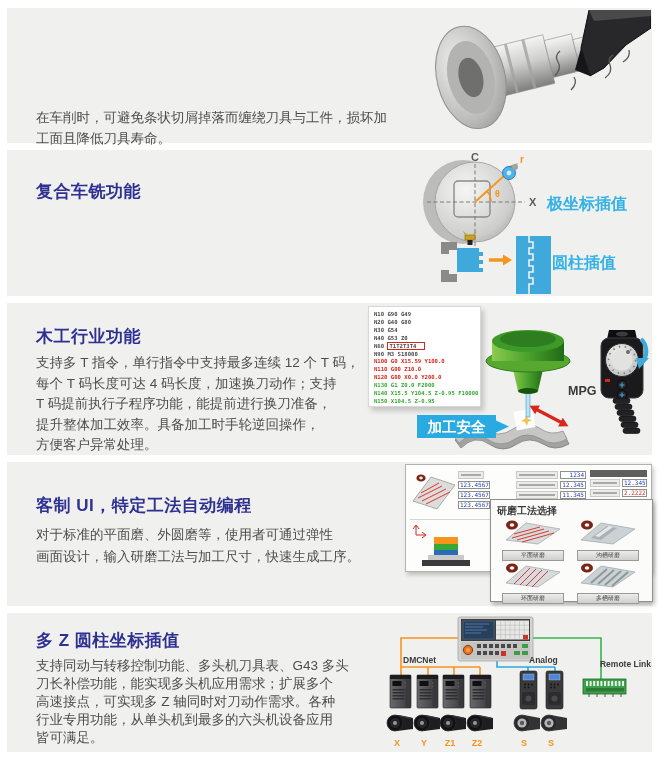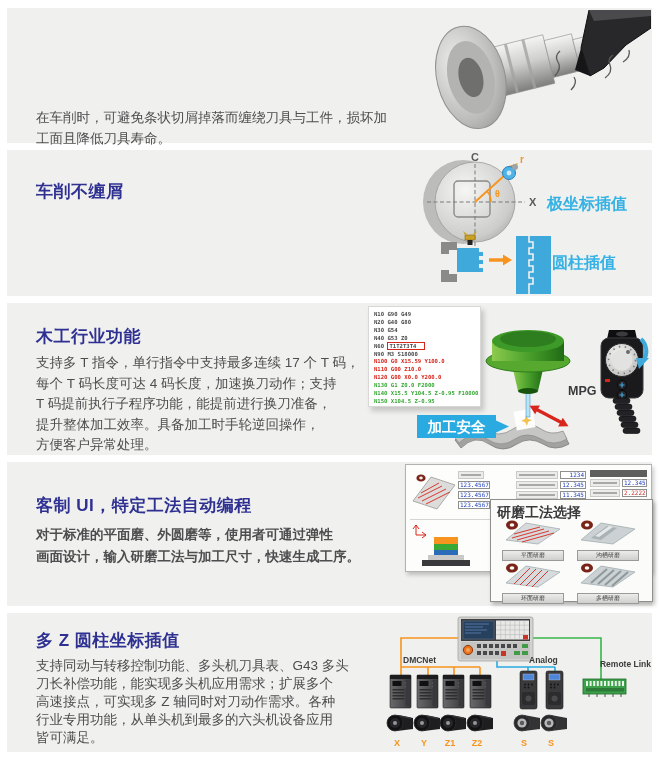--- a/index.html
+++ b/index.html
@@ -39,21 +39,21 @@
     position:absolute;left:398px;top:2px;width:245px;height:106px;
     background:#fdfdfc;border:1px solid #b2b2b0;
     box-shadow:2px 3px 4px rgba(0,0,0,.2);z-index:1;
   }
   .fw{
     position:absolute;left:483px;top:37px;width:161px;height:101px;
     background:#fbfbfa;border:1px solid #8f8f8d;
     box-shadow:2px 3px 4px rgba(0,0,0,.25);z-index:2;
   }
   .fw-title{
-    position:absolute;left:6px;top:4px;font-size:14px;font-weight:bold;color:#3a3a3c;text-align:right;
+    position:absolute;left:6px;top:4px;font-size:10px;font-weight:bold;color:#3a3a3c;text-align:right;
   }
   .tile{position:absolute;width:62px;}
   .tile-cap{
     margin-top:1px;height:9px;line-height:9px;text-align:center;
     background:linear-gradient(#ececea,#cfcfcd);border:1px solid #9a9a98;
     font-size:6px;color:#3a3a3c;
   }
   .bw-label{position:absolute;background:#ececea;border:1px solid #c9c9c7;box-sizing:border-box;}
   .bw-label .bar{height:2.5px;background:#a9a9a7;margin:1.5px 2px;}
   .bw-label.blu .bar{background:#6c8cc8;}
@@ -108,21 +108,21 @@
     <g stroke="#5a5a58" stroke-width="1.3" fill="none">
       <path d="M122,66 q7,-8 3,-14 q-4,-6 2,-11"></path>
       <path d="M138,80 q7,-7 3,-13"></path>
       <path d="M172,68 q8,-6 5,-13 q-3,-6 3,-10"></path>
       <path d="M190,52 q8,-5 6,-12"></path>
     </g>
   </svg>
 </div>
 
 <div class="card" style="top:150px;height:146px;">
-  <div class="card-title" style="top:30px;">车削不缠屑</div>
+  <div class="card-title" style="top:30px;">复合车铣功能</div>
 
   <svg width="250" height="146" viewBox="0 0 250 146" style="position:absolute;left:398px;top:2px;">
     <defs>
       <radialGradient id="gBall" cx="0.38" cy="0.35" r="0.85">
         <stop offset="0" stop-color="#f6f6f4"></stop>
           <stop offset="0.7" stop-color="#cdcdcb"></stop>
           <stop offset="1" stop-color="#9d9d9b"></stop>
       </radialGradient>
     </defs>
 
@@ -157,21 +157,21 @@
       <polygon points="98,102.5 107,108 98,113.5" fill="#f7941d"></polygon>
       <rect x="111" y="84" width="35" height="58" fill="#3fa9dc"></rect>
       <polyline points="124,84 124,90 128,90 128,96 124,96 124,102 128,102 128,108 124,108 124,114 128,114 128,120 124,120 124,126 128,126 128,132 124,132 124,142" fill="none" stroke="#f0f0ee" stroke-width="1.6"></polyline>
     </g>
     <text x="147" y="116" font-size="16" font-weight="bold" fill="#35b2e5">圆柱插值</text>
   </svg>
 </div>
 
 <div class="card" style="top:303px;height:152px;">
   <div class="card-title" style="top:22px;">木工行业功能</div>
-  <div class="card-body" style="top:50px;width:345px;line-height:20.5px;">支持多 T 指令，单行指令中支持最多连续 17 个 T 码，
+  <div class="card-body" style="top:50px;width:345px;line-height:20.5px;">支持多 T 指令，单行指令中支持最多连续 12 个 T 码，
 每个 T 码长度可达 4 码长度，加速换刀动作；支持
 T 码提前执行子程序功能，能提前进行换刀准备，
 提升整体加工效率。具备加工时手轮逆回操作，
 方便客户异常处理。</div>
 
   <div class="gcode">
     <div class="gc-dark">N10 G90 G49</div>
     <div class="gc-dark">N20 G40 G80</div>
     <div class="gc-dark">N30 G54</div>
     <div class="gc-dark">N40 G53 Z0</div>
@@ -252,21 +252,21 @@
       </g>
       <path d="M226,36 A17,17 0 0 1 229,57" fill="none" stroke="#3fa9dc" stroke-width="4"></path>
       <polygon points="234,55 224,66 221,55" fill="#3fa9dc"></polygon>
     </g>
     <text x="153" y="92" font-size="12.5" font-weight="bold" fill="#3a3a3c">MPG</text>
   </svg>
 </div>
 
 <div class="card" style="top:462px;height:144px;">
   <div class="card-title" style="top:32px;">客制 UI，特定工法自动编程</div>
-  <div class="card-body" style="top:62px;width:390px;line-height:21.5px;font-weight:bold;">对于标准的平面磨、外圆磨等，使用者可通过弹性
+  <div class="card-body" style="top:62px;width:390px;line-height:21.5px;">对于标准的平面磨、外圆磨等，使用者可通过弹性
 画面设计，输入研磨工法与加工尺寸，快速生成工序。</div>
 
   <div class="bw">
     <svg width="48" height="46" viewBox="0 0 48 46" style="position:absolute;left:3px;top:2px;">
       <polygon points="4,34 22,10 46,18 28,42" fill="#dcdcda" stroke="#9a9a98" stroke-width="0.8"></polygon>
       <g stroke="#d9261c" stroke-width="0.9">
         <line x1="9" y1="31" x2="33" y2="19"></line>
           <line x1="13" y1="34" x2="37" y2="22"></line>
         <line x1="17" y1="37" x2="41" y2="25"></line>
           <line x1="12" y1="26" x2="30" y2="16"></line>

